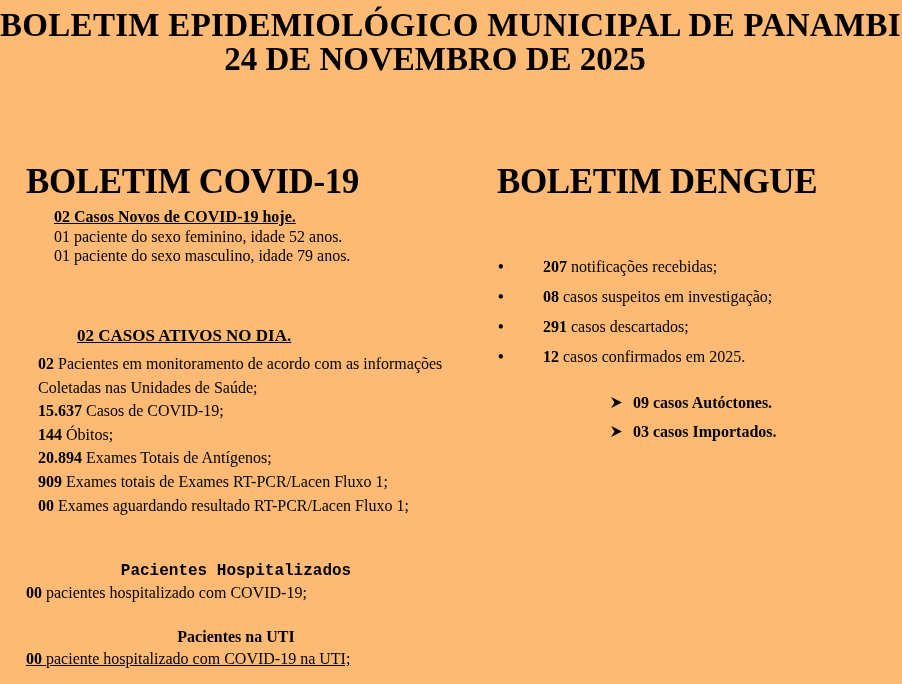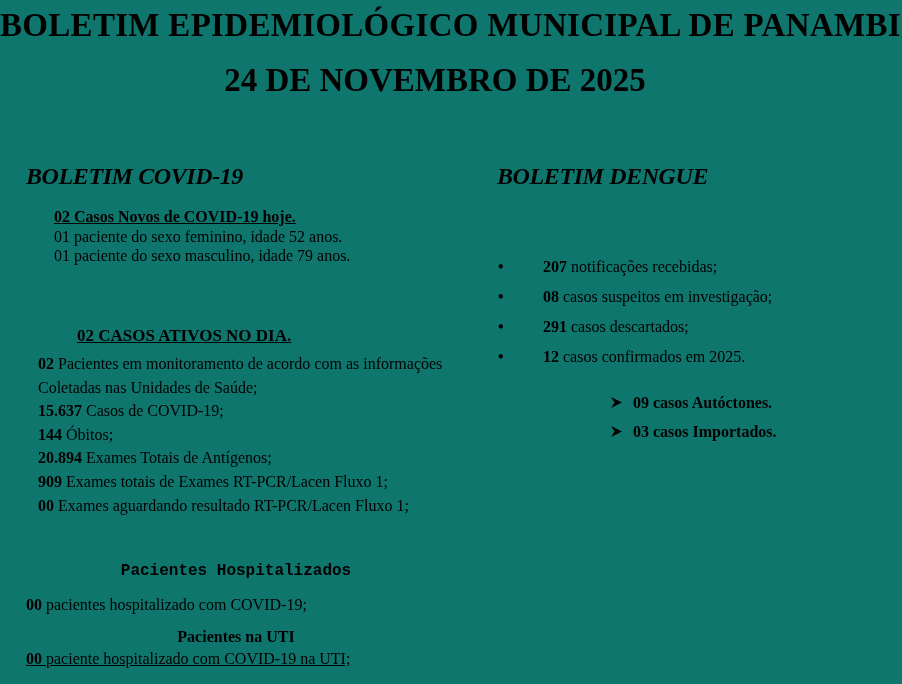--- a/index.html
+++ b/index.html
@@ -4,46 +4,45 @@
 <style>
   html, body {
     margin: 0;
     padding: 0;
     background: #ffffff;
   }
   .page {
     position: relative;
     width: 902px;
     height: 684px;
-    background: #0f766e;
+    background: #fdba74;
     color: #000000;
     font-family: "Liberation Serif", "DejaVu Serif", serif;
     overflow: hidden;
   }
   .doc-title {
     position: absolute;
     left: 0;
     width: 870px;
     text-align: center;
     font-size: 33px;
     font-weight: bold;
     line-height: 1;
     white-space: nowrap;
   }
   .doc-title.line1 { top: 9px; letter-spacing: 0.3px; }
-  .doc-title.line2 { top: 64px; }
+  .doc-title.line2 { top: 43px; }
 
   .section-heading {
     position: absolute;
-    font-size: 24px;
+    font-size: 35px;
     font-weight: bold;
     line-height: 1;
     letter-spacing: -0.4px;
     white-space: nowrap;
-    font-style: italic;
   }
   .covid-heading  { left: 26px; top: 164px; }
   .dengue-heading { left: 497px; top: 164px; }
 
   .new-cases-block {
     position: absolute;
     left: 26px;
     top: 207px;
     width: 450px;
     font-size: 16px;
@@ -89,21 +88,21 @@
   .hosp-title { top: 562px; font-family: Liberation Mono, monospace; }
   .uti-title  { top: 627px; }
 
   .single-line {
     position: absolute;
     left: 26px;
     font-size: 16px;
     line-height: 1.2;
     white-space: nowrap;
   }
-  .hosp-line { top: 583px; margin-top: 12px; }
+  .hosp-line { top: 583px; }
   .uti-line  { top: 649px; text-decoration: underline; }
 
   .dengue-list {
     position: absolute;
     left: 497px;
     top: 256px;
     width: 390px;
     list-style: none;
     margin: 0;
     padding: 0;

